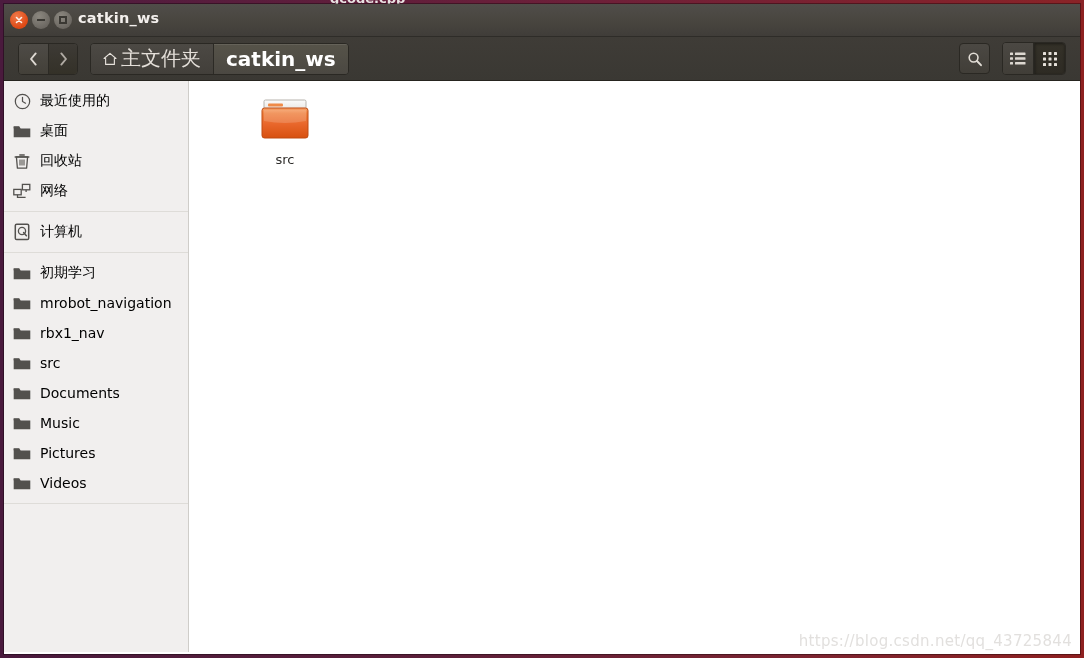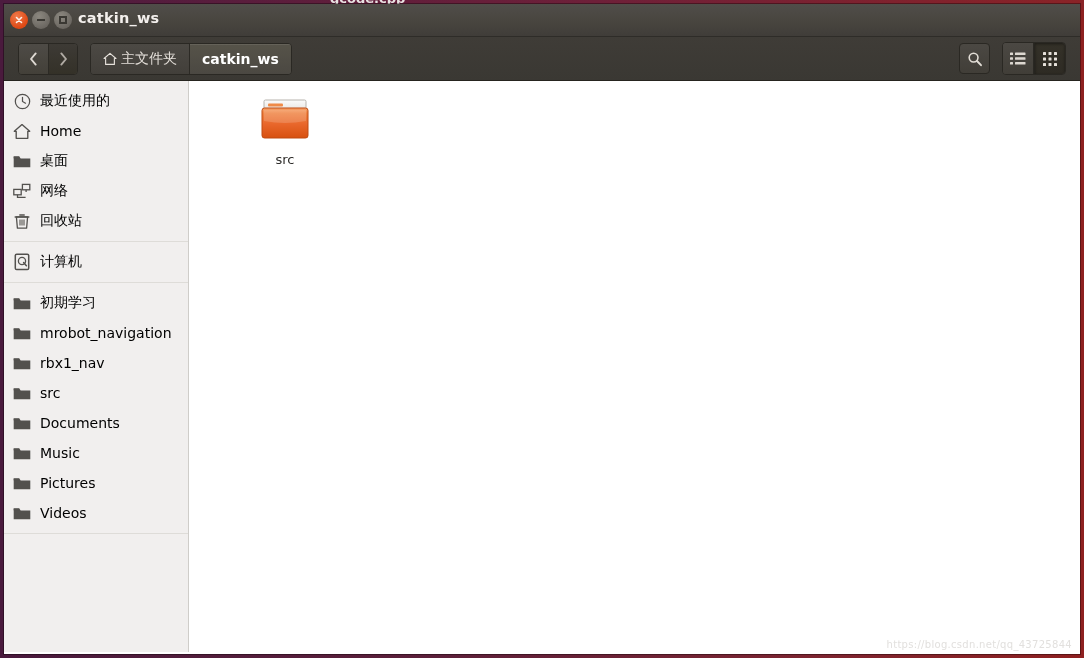--- a/index.html
+++ b/index.html
@@ -87,21 +87,21 @@
   .navbtn.forward {
     background: linear-gradient(to bottom,#3d3a35 0%,#343128 100%);
     color:#b6b0a9;
     border-left:1px solid #2c2a25;
   }
   
   #breadcrumb { margin-left:12px; }
   .crumb {
     height:30px; padding:0 12px;
     display:flex; align-items:center; gap:3px;
-    color:#e4dfd9; font-size:14px;
+    color:#e4dfd9; font-size:20px;
     background: linear-gradient(to bottom,#4c4944 0%,#423f3a 100%);
   }
   .crumb.active {
     font-weight:bold; color:#ffffff;
     background: linear-gradient(to bottom,#565349 0%,#4b4842 100%);
     border-left:1px solid #2c2a25;
     box-shadow:inset 0 1px 0 rgba(255,255,255,.09);
   }
   .crumb .home-glyph { font-size:13px; margin-right:1px; }
 
@@ -164,21 +164,21 @@
     width:96px;
     display:flex; flex-direction:column; align-items:center; gap:5px;
   }
   .file-label {
     font-size:13px; color:#2e2d2b;
     max-width:94px; text-align:center;
     overflow:hidden; text-overflow:ellipsis; white-space:nowrap;
   }
   #watermark {
     position:absolute; right:8px; bottom:2px;
-    font-size:10px; color:#e2e0de;
+    font-size:15px; color:#e2e0de;
     font-family:"DejaVu Sans", sans-serif;
     letter-spacing:.3px;
     white-space:nowrap;
   }
 </style>
 </head>
 <body>
 
 <div id="desktop-top-strip">
   <div class="ghost-title">gcode.cpp</div>
@@ -276,60 +276,52 @@
           <span class="ico">
             <svg width="17" height="17" viewBox="0 0 18 18">
               <circle cx="9" cy="9" r="7.6" fill="none" stroke="#53514e" stroke-width="1.3"></circle>
               <path d="M9 4.6 L9 9 L12.2 10.8" fill="none" stroke="#53514e" stroke-width="1.3" stroke-linecap="round"></path>
             </svg>
           </span>
           <span>最近使用的</span>
         </div>
         <div class="side-item">
           <span class="ico">
-            <svg width="18" height="17" viewBox="0 0 18 17">
-              <path d="M9 1.6 L1.3 8.3 L3.2 8.3 L3.2 15.3 L14.8 15.3 L14.8 8.3 L16.7 8.3 Z" fill="none" stroke="#53514e" stroke-width="1.35" stroke-linejoin="round"></path>
-            </svg>
-          </span>
-          <span>Home</span>
-        </div>
-        <div class="side-item">
-          <span class="ico">
             <svg width="18" height="15" viewBox="0 0 18 15">
               <path d="M0.7 2.4 L6.2 2.4 L7.7 4.4 L17.3 4.4 L17.3 13.2 L0.7 13.2 Z" fill="#53514e"></path>
               <rect x="0.7" y="2.4" width="5.6" height="2" fill="#53514e"></rect>
             </svg>
           </span>
           <span>桌面</span>
-        </div>
-        <div class="side-item">
-          <span class="ico">
-            <svg width="18" height="16" viewBox="0 0 18 16">
-              <rect x="0.8" y="6.4" width="7.4" height="5.4" fill="none" stroke="#53514e" stroke-width="1.3"></rect>
-              <rect x="9.4" y="1.4" width="7.4" height="5.4" fill="none" stroke="#53514e" stroke-width="1.3"></rect>
-              <path d="M4.5 11.8 L4.5 14.4 L12.6 14.4" fill="none" stroke="#53514e" stroke-width="1.3"></path>
-              <path d="M13.1 6.8 L13.1 9" stroke="#53514e" stroke-width="1.3"></path>
-            </svg>
-          </span>
-          <span>网络</span>
         </div>
         <div class="side-item">
           <span class="ico">
             <svg width="16" height="17" viewBox="0 0 16 17">
               <path d="M2.4 3.9 L13.6 3.9 L12.6 15.2 L3.4 15.2 Z" fill="none" stroke="#53514e" stroke-width="1.3" stroke-linejoin="round"></path>
               <path d="M1.2 3.9 L14.8 3.9" stroke="#53514e" stroke-width="1.5" stroke-linecap="round"></path>
               <path d="M5.8 2 L10.2 2" stroke="#53514e" stroke-width="1.5" stroke-linecap="round"></path>
               <g stroke="#53514e" stroke-width="1.1">
                 <path d="M6 6.6 L6 12.6"></path>
                 <path d="M8 6.6 L8 12.6"></path>
                 <path d="M10 6.6 L10 12.6"></path>
               </g>
             </svg>
           </span>
           <span>回收站</span>
+        </div>
+        <div class="side-item">
+          <span class="ico">
+            <svg width="18" height="16" viewBox="0 0 18 16">
+              <rect x="0.8" y="6.4" width="7.4" height="5.4" fill="none" stroke="#53514e" stroke-width="1.3"></rect>
+              <rect x="9.4" y="1.4" width="7.4" height="5.4" fill="none" stroke="#53514e" stroke-width="1.3"></rect>
+              <path d="M4.5 11.8 L4.5 14.4 L12.6 14.4" fill="none" stroke="#53514e" stroke-width="1.3"></path>
+              <path d="M13.1 6.8 L13.1 9" stroke="#53514e" stroke-width="1.3"></path>
+            </svg>
+          </span>
+          <span>网络</span>
         </div>
         <div class="side-sep"></div>
         <div class="side-item">
           <span class="ico">
             <svg width="16" height="18" viewBox="0 0 16 18">
               <rect x="1.3" y="1.2" width="13.4" height="15.4" rx="1.4" fill="none" stroke="#53514e" stroke-width="1.5"></rect>
               <circle cx="8" cy="8" r="3.6" fill="none" stroke="#53514e" stroke-width="1.3"></circle>
               <path d="M9.6 9.6 L12.4 12.8" stroke="#53514e" stroke-width="1.5" stroke-linecap="round"></path>
             </svg>
           </span>

